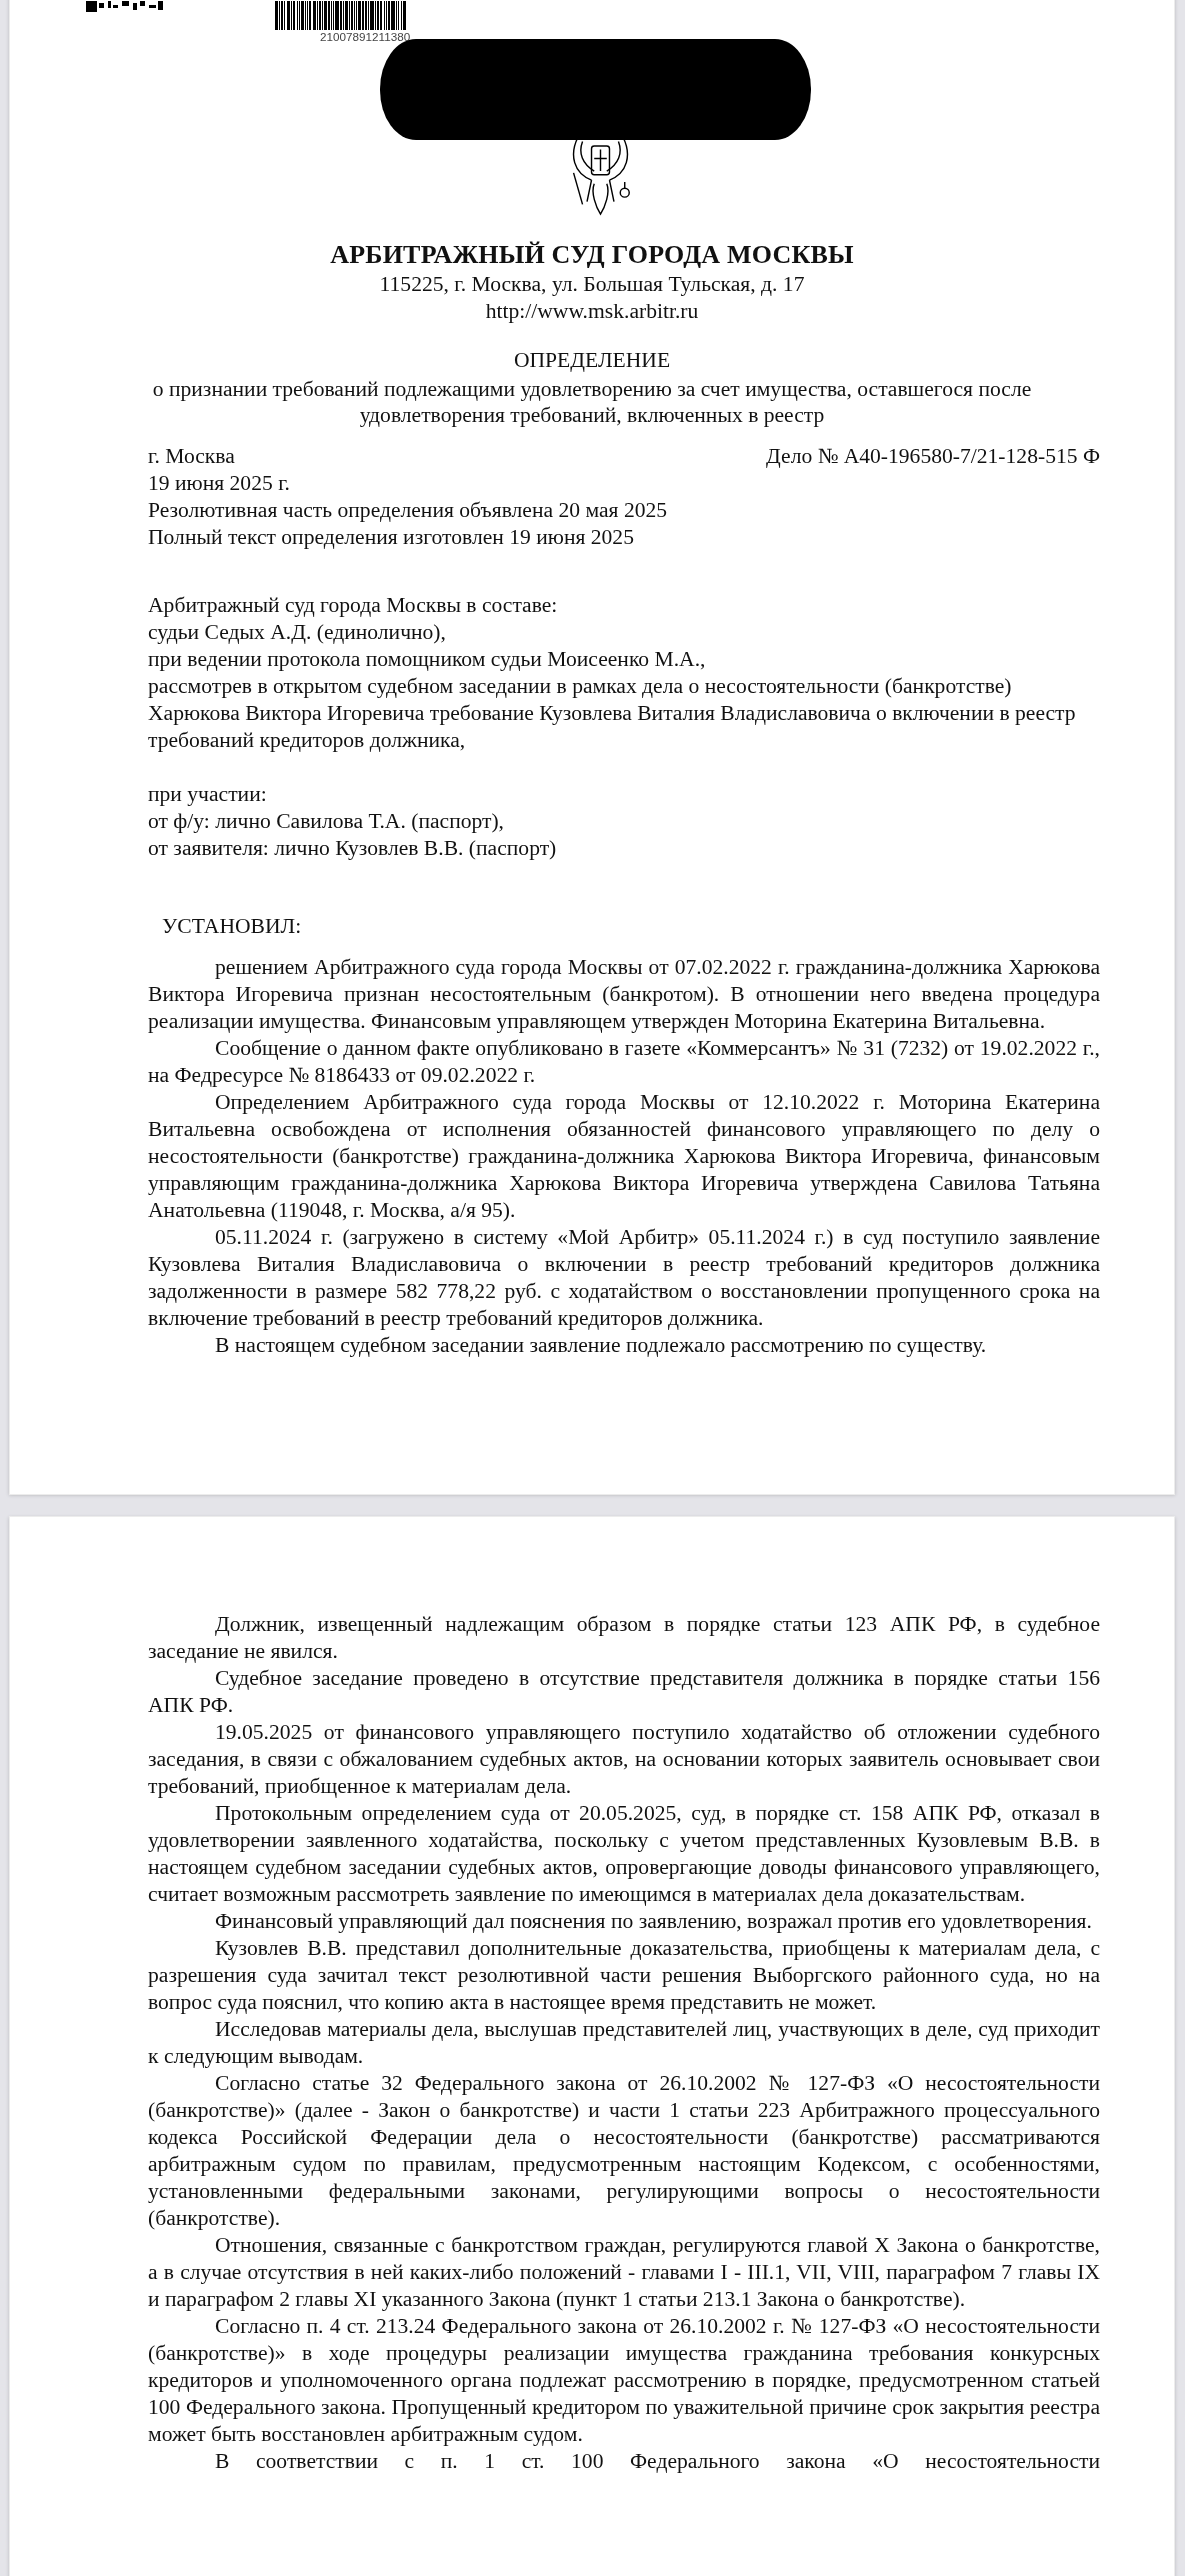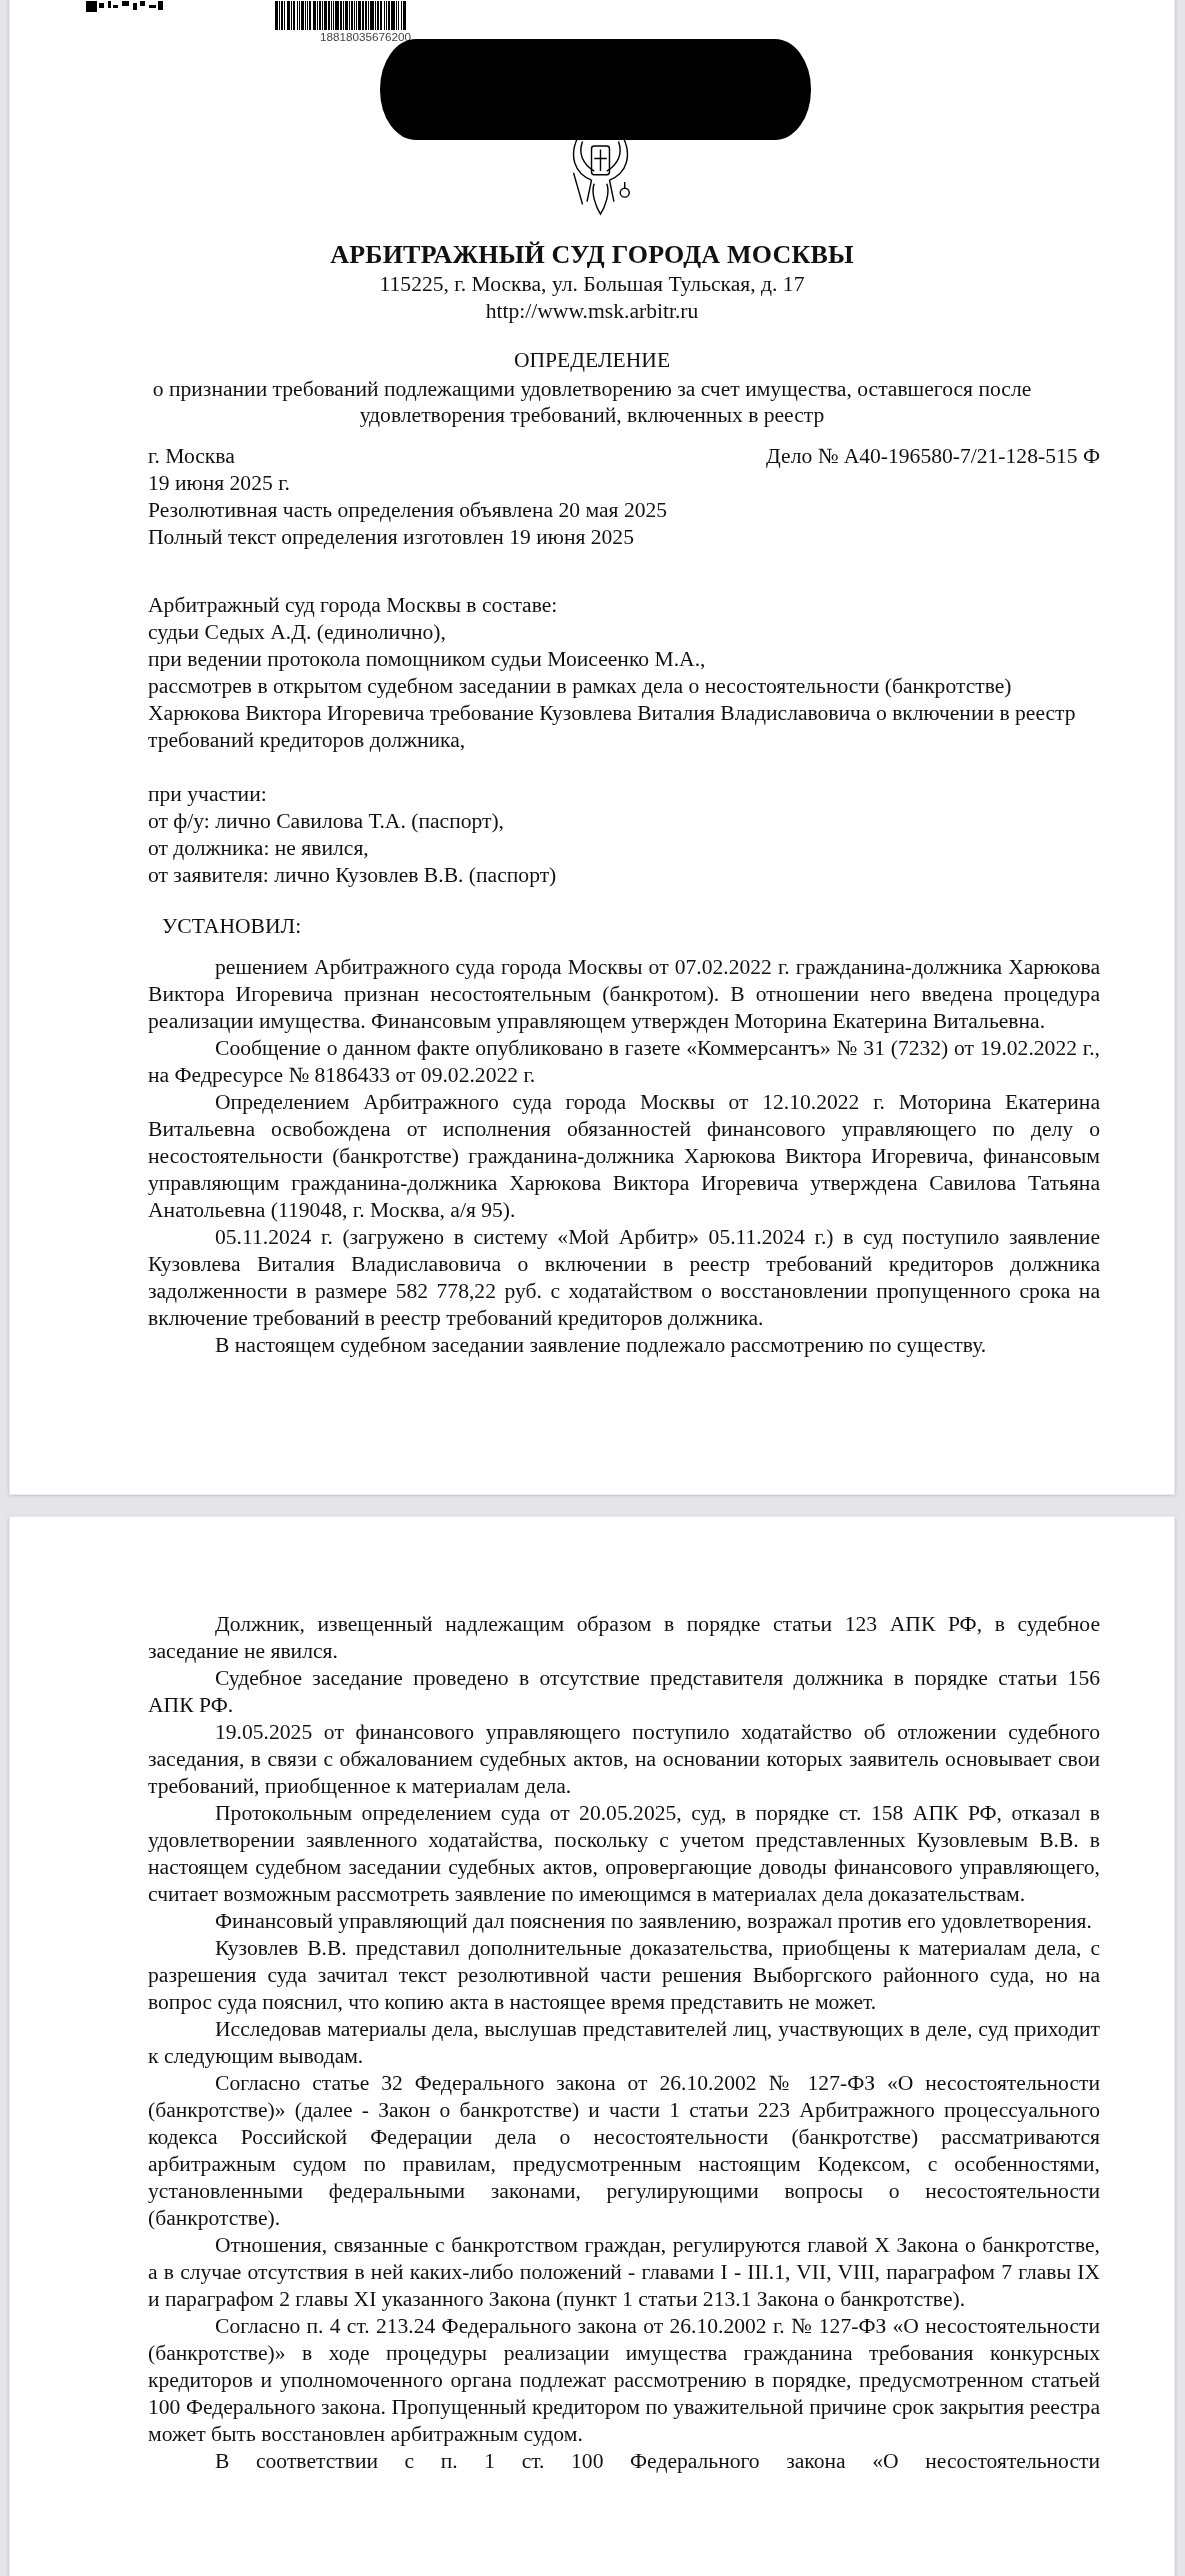--- a/index.html
+++ b/index.html
@@ -101,21 +101,21 @@
       <span style="width: 2.7px; margin-right: 1.8px;"></span>
       <span style="width: 0.9px; margin-right: 0.9px;"></span>
       <span style="width: 0.9px; margin-right: 0.9px;"></span>
       <span style="width: 1.8px; margin-right: 1.8px;"></span>
       <span style="width: 3.6px; margin-right: 0.9px;"></span>
       <span style="width: 0.9px; margin-right: 0.9px;"></span>
       <span style="width: 1.8px; margin-right: 1.8px;"></span>
       <span style="width: 0.9px; margin-right: 0.9px;"></span>
       <span style="width: 2.7px; margin-right: 0.9px;"></span>
     </div>
-  <div class="barcode-num">18818035676200</div>
+  <div class="barcode-num">21007891211380</div>
   <div class="redaction"></div>
   <svg class="emblem" viewBox="0 0 110 88">
     <g fill="none" stroke="#000" stroke-width="1.6">
       <path d="M30 0 C20 20, 25 40, 45 48 M80 0 C90 20, 85 40, 65 48"></path>
       <path d="M35 5 C30 18, 35 30, 48 38 M75 5 C80 18, 75 30, 62 38"></path>
       <rect x="45" y="10" width="20" height="32" rx="3"></rect>
       <path d="M55 14 L55 38 M48 24 L62 24"></path>
       <path d="M45 48 L40 72 M65 48 L70 72"></path>
       <path d="M48 52 C44 62, 50 78, 55 86 C60 78, 66 62, 62 52"></path>
       <path d="M25 40 L35 75"></path>
@@ -141,21 +141,20 @@
   </div>
 
   <div class="body" id="p1-composition">
     <p class="para para-noindent">Арбитражный суд города Москвы в составе:</p>
     <p class="para para-noindent">судьи Седых А.Д. (единолично),</p>
     <p class="para para-noindent">при ведении протокола помощником судьи Моисеенко М.А.,</p>
     <p class="para para-noindent" style="text-align:left">рассмотрев в открытом судебном заседании в рамках дела о несостоятельности (банкротстве) Харюкова Виктора Игоревича требование Кузовлева Виталия Владиславовича о включении в реестр требований кредиторов должника,</p>
     <div class="gap"></div>
     <p class="para para-noindent">при участии:</p>
     <p class="para para-noindent">от ф/у: лично Савилова Т.А. (паспорт),</p>
-    <p class="para para-noindent">от должника: не явился,</p>
     <p class="para para-noindent">от заявителя: лично Кузовлев В.В. (паспорт)</p>
   </div>
 
   <div class="body" id="p1-established">
     <p class="section-title">УСТАНОВИЛ:</p>
     <p class="para">решением Арбитражного суда города Москвы от 07.02.2022 г. гражданина-должника Харюкова Виктора Игоревича признан несостоятельным (банкротом). В отношении него введена процедура реализации имущества. Финансовым управляющем утвержден Моторина Екатерина Витальевна.</p>
     <p class="para">Сообщение о данном факте опубликовано в газете «Коммерсантъ» № 31 (7232) от 19.02.2022 г., на Федресурсе № 8186433 от 09.02.2022 г.</p>
     <p class="para">Определением Арбитражного суда города Москвы от 12.10.2022 г. Моторина Екатерина Витальевна освобождена от исполнения обязанностей финансового управляющего по делу о несостоятельности (банкротстве) гражданина-должника Харюкова Виктора Игоревича, финансовым управляющим гражданина-должника Харюкова Виктора Игоревича утверждена Савилова Татьяна Анатольевна (119048, г. Москва, а/я 95).</p>
     <p class="para">05.11.2024 г. (загружено в систему «Мой Арбитр» 05.11.2024 г.) в суд поступило заявление Кузовлева Виталия Владиславовича о включении в реестр требований кредиторов должника задолженности в размере 582 778,22 руб. с ходатайством о восстановлении пропущенного срока на включение требований в реестр требований кредиторов должника.</p>
     <p class="para">В настоящем судебном заседании заявление подлежало рассмотрению по существу.</p>

